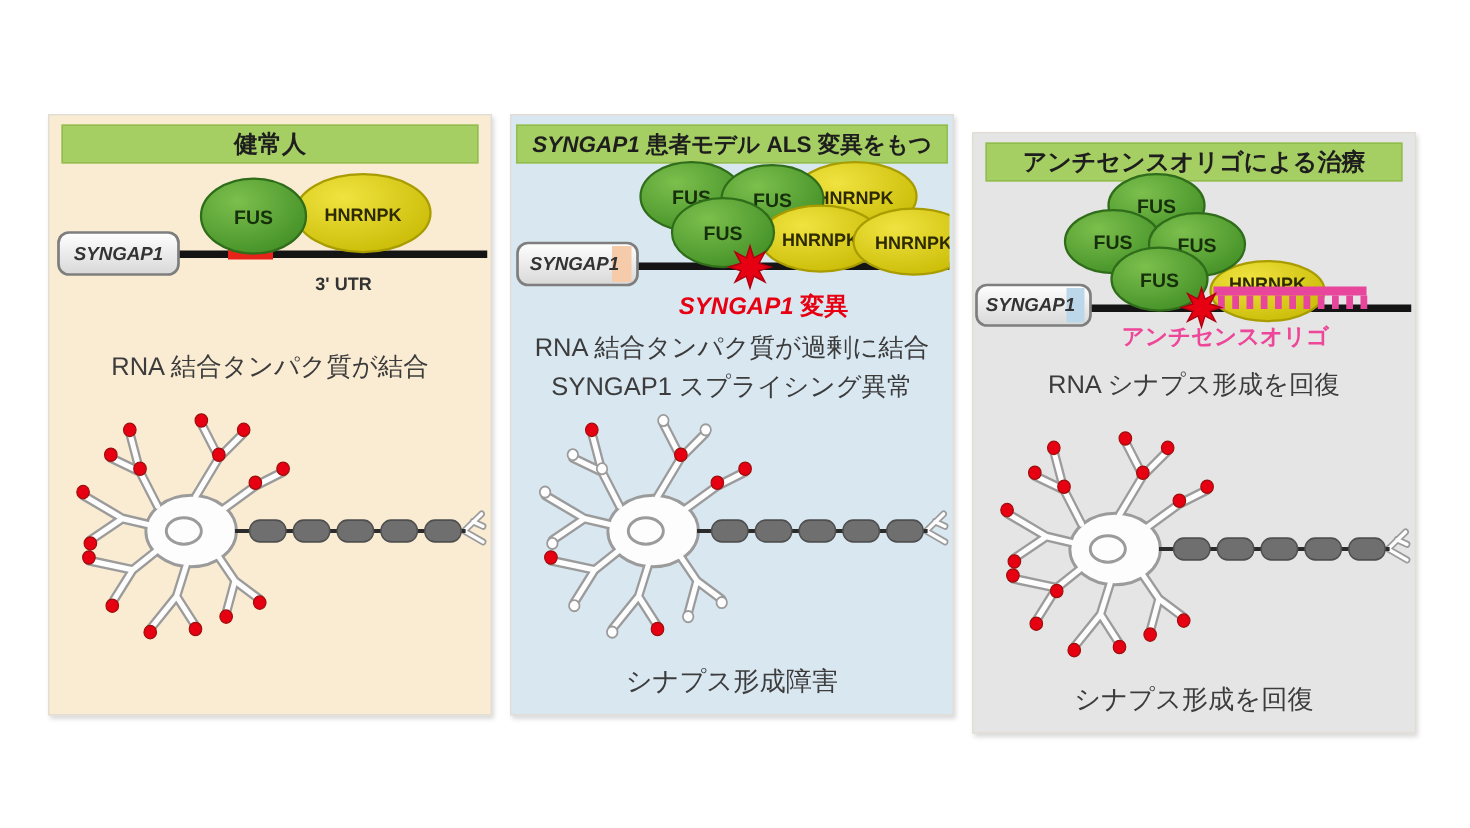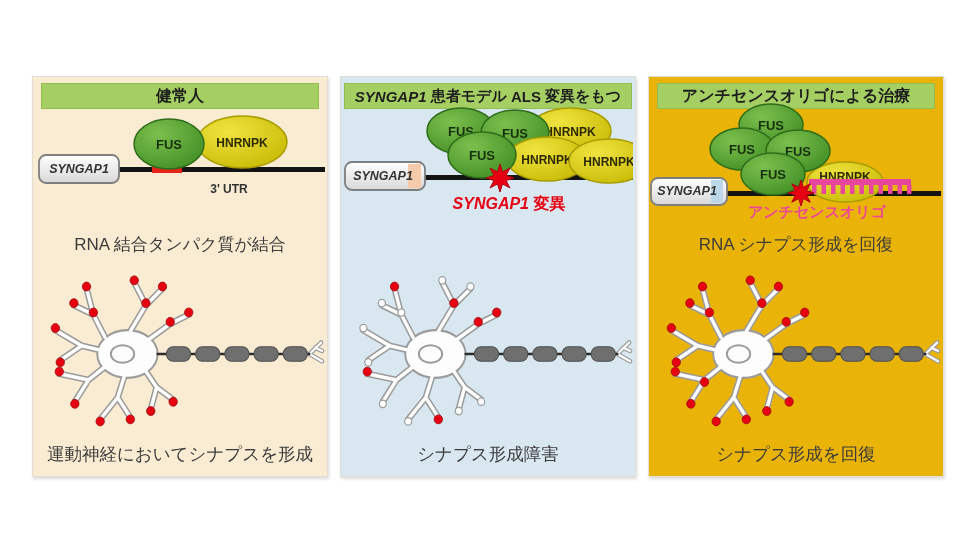--- a/index.html
+++ b/index.html
@@ -7,21 +7,21 @@
     width:980px;height:552px;background:#ffffff;position:relative;
     font-family:"Liberation Sans","DejaVu Sans",sans-serif;overflow:hidden;
   }
   .panel{
     position:absolute;top:76px;width:296px;height:401px;
     box-sizing:border-box;border:1px solid #e2ded6;
     box-shadow:1px 2px 3px rgba(0,0,0,.15);overflow:hidden;
   }
   #panel1{left:32px;background:#faecd2;}
   #panel2{left:340px;background:#d9e7f1;}
-  #panel3{left:648px;background:#eab308;}
+  #panel3{left:648px;background:#e5e5e5;margin-top:12px;}
   .hdr{
     position:absolute;top:6px;left:8px;right:8px;height:26px;
     background:#a6cf63;border:1px solid #93bc50;box-sizing:border-box;
     display:flex;align-items:center;justify-content:center;
     font-weight:bold;font-size:16px;color:#1e1e1e;white-space:pre;
   }
   #panel2 .hdr{left:3px;right:3px;font-size:15px;}
   .it{font-style:italic;}
   .gene{position:absolute;left:0;width:292px;display:block;}
   .caption{
@@ -116,21 +116,20 @@
       <circle cx="43" cy="128" r="4.3" fill="#e60012" stroke="#9d0f0c" stroke-width="0.8"></circle>
       <circle cx="69" cy="145" r="4.3" fill="#e60012" stroke="#9d0f0c" stroke-width="0.8"></circle>
       <circle cx="100" cy="143" r="4.3" fill="#e60012" stroke="#9d0f0c" stroke-width="0.8"></circle>
       <circle cx="121" cy="135" r="4.3" fill="#e60012" stroke="#9d0f0c" stroke-width="0.8"></circle>
       <circle cx="144" cy="126" r="4.3" fill="#e60012" stroke="#9d0f0c" stroke-width="0.8"></circle>
       <circle cx="141" cy="49" r="4.3" fill="#e60012" stroke="#9d0f0c" stroke-width="0.8"></circle>
       <circle cx="62" cy="40" r="4.3" fill="#e60012" stroke="#9d0f0c" stroke-width="0.8"></circle>
       <circle cx="116" cy="31" r="4.3" fill="#e60012" stroke="#9d0f0c" stroke-width="0.8"></circle>
     </svg>
 
-  <div class="bottomcap">運動神経においてシナプスを形成</div>
 </div>
 
 <div class="panel" id="panel2">
   <div class="hdr">
     <span class="it">SYNGAP1</span><span> 患者モデル </span><span>ALS</span><span> 変異をもつ</span>
   </div>
 
   <svg class="gene" style="top:30px" width="292" height="112" viewBox="0 0 292 112">
     <rect x="84" y="68" width="208" height="5" fill="#141414"></rect>
 
@@ -149,20 +148,24 @@
     <text class="ptxt" x="141" y="53">FUS</text>
 
     <rect x="4" y="55" width="80" height="28" rx="7" fill="url(#boxg)" stroke="#7e7e7e" stroke-width="1.8"></rect>
     <rect x="67" y="57" width="13" height="24" fill="#f6cbaa"></rect>
     <text class="genename" x="42" y="73">SYNGAP1</text>
 
     <polygon transform="translate(159,71)" fill="#e60012" stroke="#b00010" stroke-width="1" points="14,0 6,2.5 9.9,9.9 2.5,6 0,14 -2.5,6 -9.9,9.9 -6,2.5 -14,0 -6,-2.5 -9.9,-9.9 -2.5,-6 0,-14 2.5,-6 9.9,-9.9 6,-2.5"></polygon>
     <text class="vartxt" x="168" y="102"><tspan class="it">SYNGAP1</tspan><tspan> 変異</tspan></text>
   </svg>
 
+  <div class="caption">
+    <span>RNA 結合タンパク質が過剰に結合</span>
+    <span>SYNGAP1 スプライシング異常</span>
+  </div>
 
   <svg class="neuron" width="292" height="166" viewBox="0 0 300 160" preserveAspectRatio="none">
       <path d="M74,64 L62,42 M62,42 L42,33 M62,42 L55,17" fill="none" stroke="#9b9b9b" stroke-width="6.5" stroke-linecap="round" stroke-linejoin="round"></path>
       <path d="M100,58 L116,33 M116,33 L104,11 M116,33 L133,17" fill="none" stroke="#9b9b9b" stroke-width="6.5" stroke-linecap="round" stroke-linejoin="round"></path>
       <path d="M119,66 L141,51 M141,51 L160,42" fill="none" stroke="#9b9b9b" stroke-width="6.5" stroke-linecap="round" stroke-linejoin="round"></path>
       <path d="M68,76 L50,72 M50,72 L23,57 M50,72 L28,86" fill="none" stroke="#9b9b9b" stroke-width="6.5" stroke-linecap="round" stroke-linejoin="round"></path>
       <path d="M73,93 L57,105 M57,105 L27,99 M57,105 L43,126" fill="none" stroke="#9b9b9b" stroke-width="6.5" stroke-linecap="round" stroke-linejoin="round"></path>
       <path d="M94,101 L87,122 M87,122 L69,143 M87,122 L100,141" fill="none" stroke="#9b9b9b" stroke-width="6.5" stroke-linecap="round" stroke-linejoin="round"></path>
       <path d="M114,94 L127,112 M127,112 L121,133 M127,112 L144,124" fill="none" stroke="#9b9b9b" stroke-width="6.5" stroke-linecap="round" stroke-linejoin="round"></path>
       <path d="M284,80 L296,69 M284,80 L297,87 M290,74 L297,77" fill="none" stroke="#9b9b9b" stroke-width="4.5" stroke-linecap="round" stroke-linejoin="round"></path>

